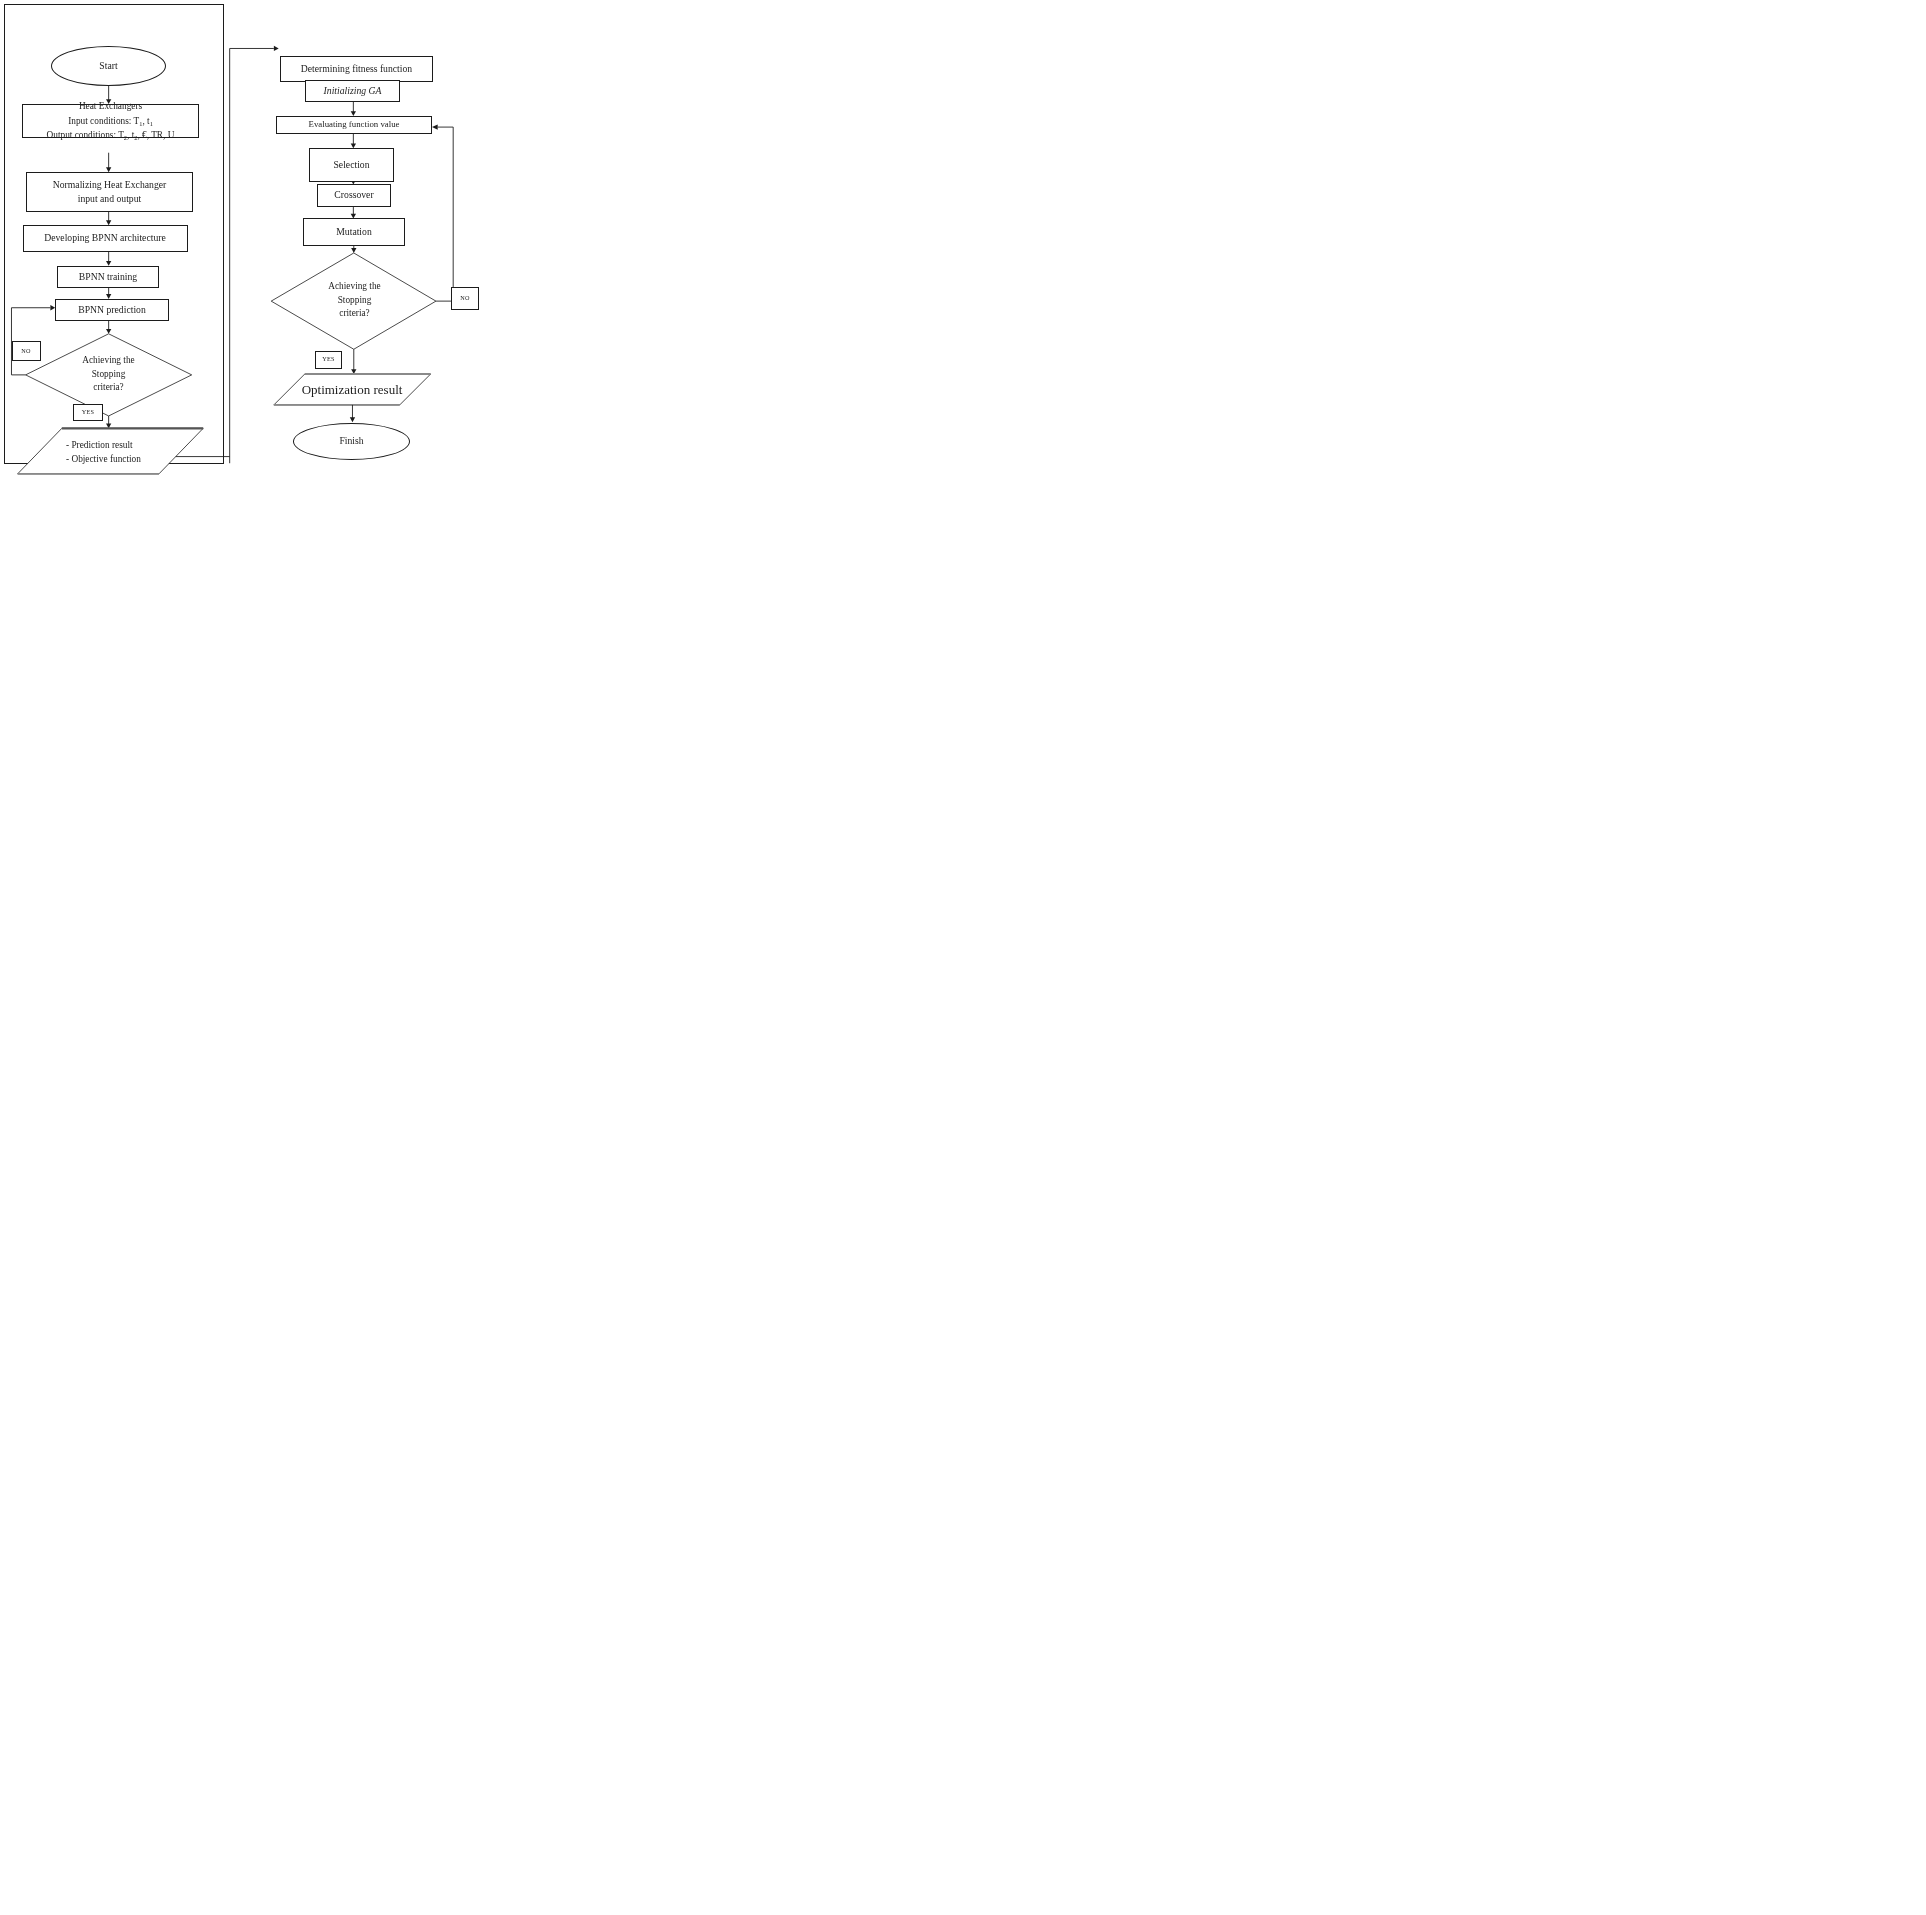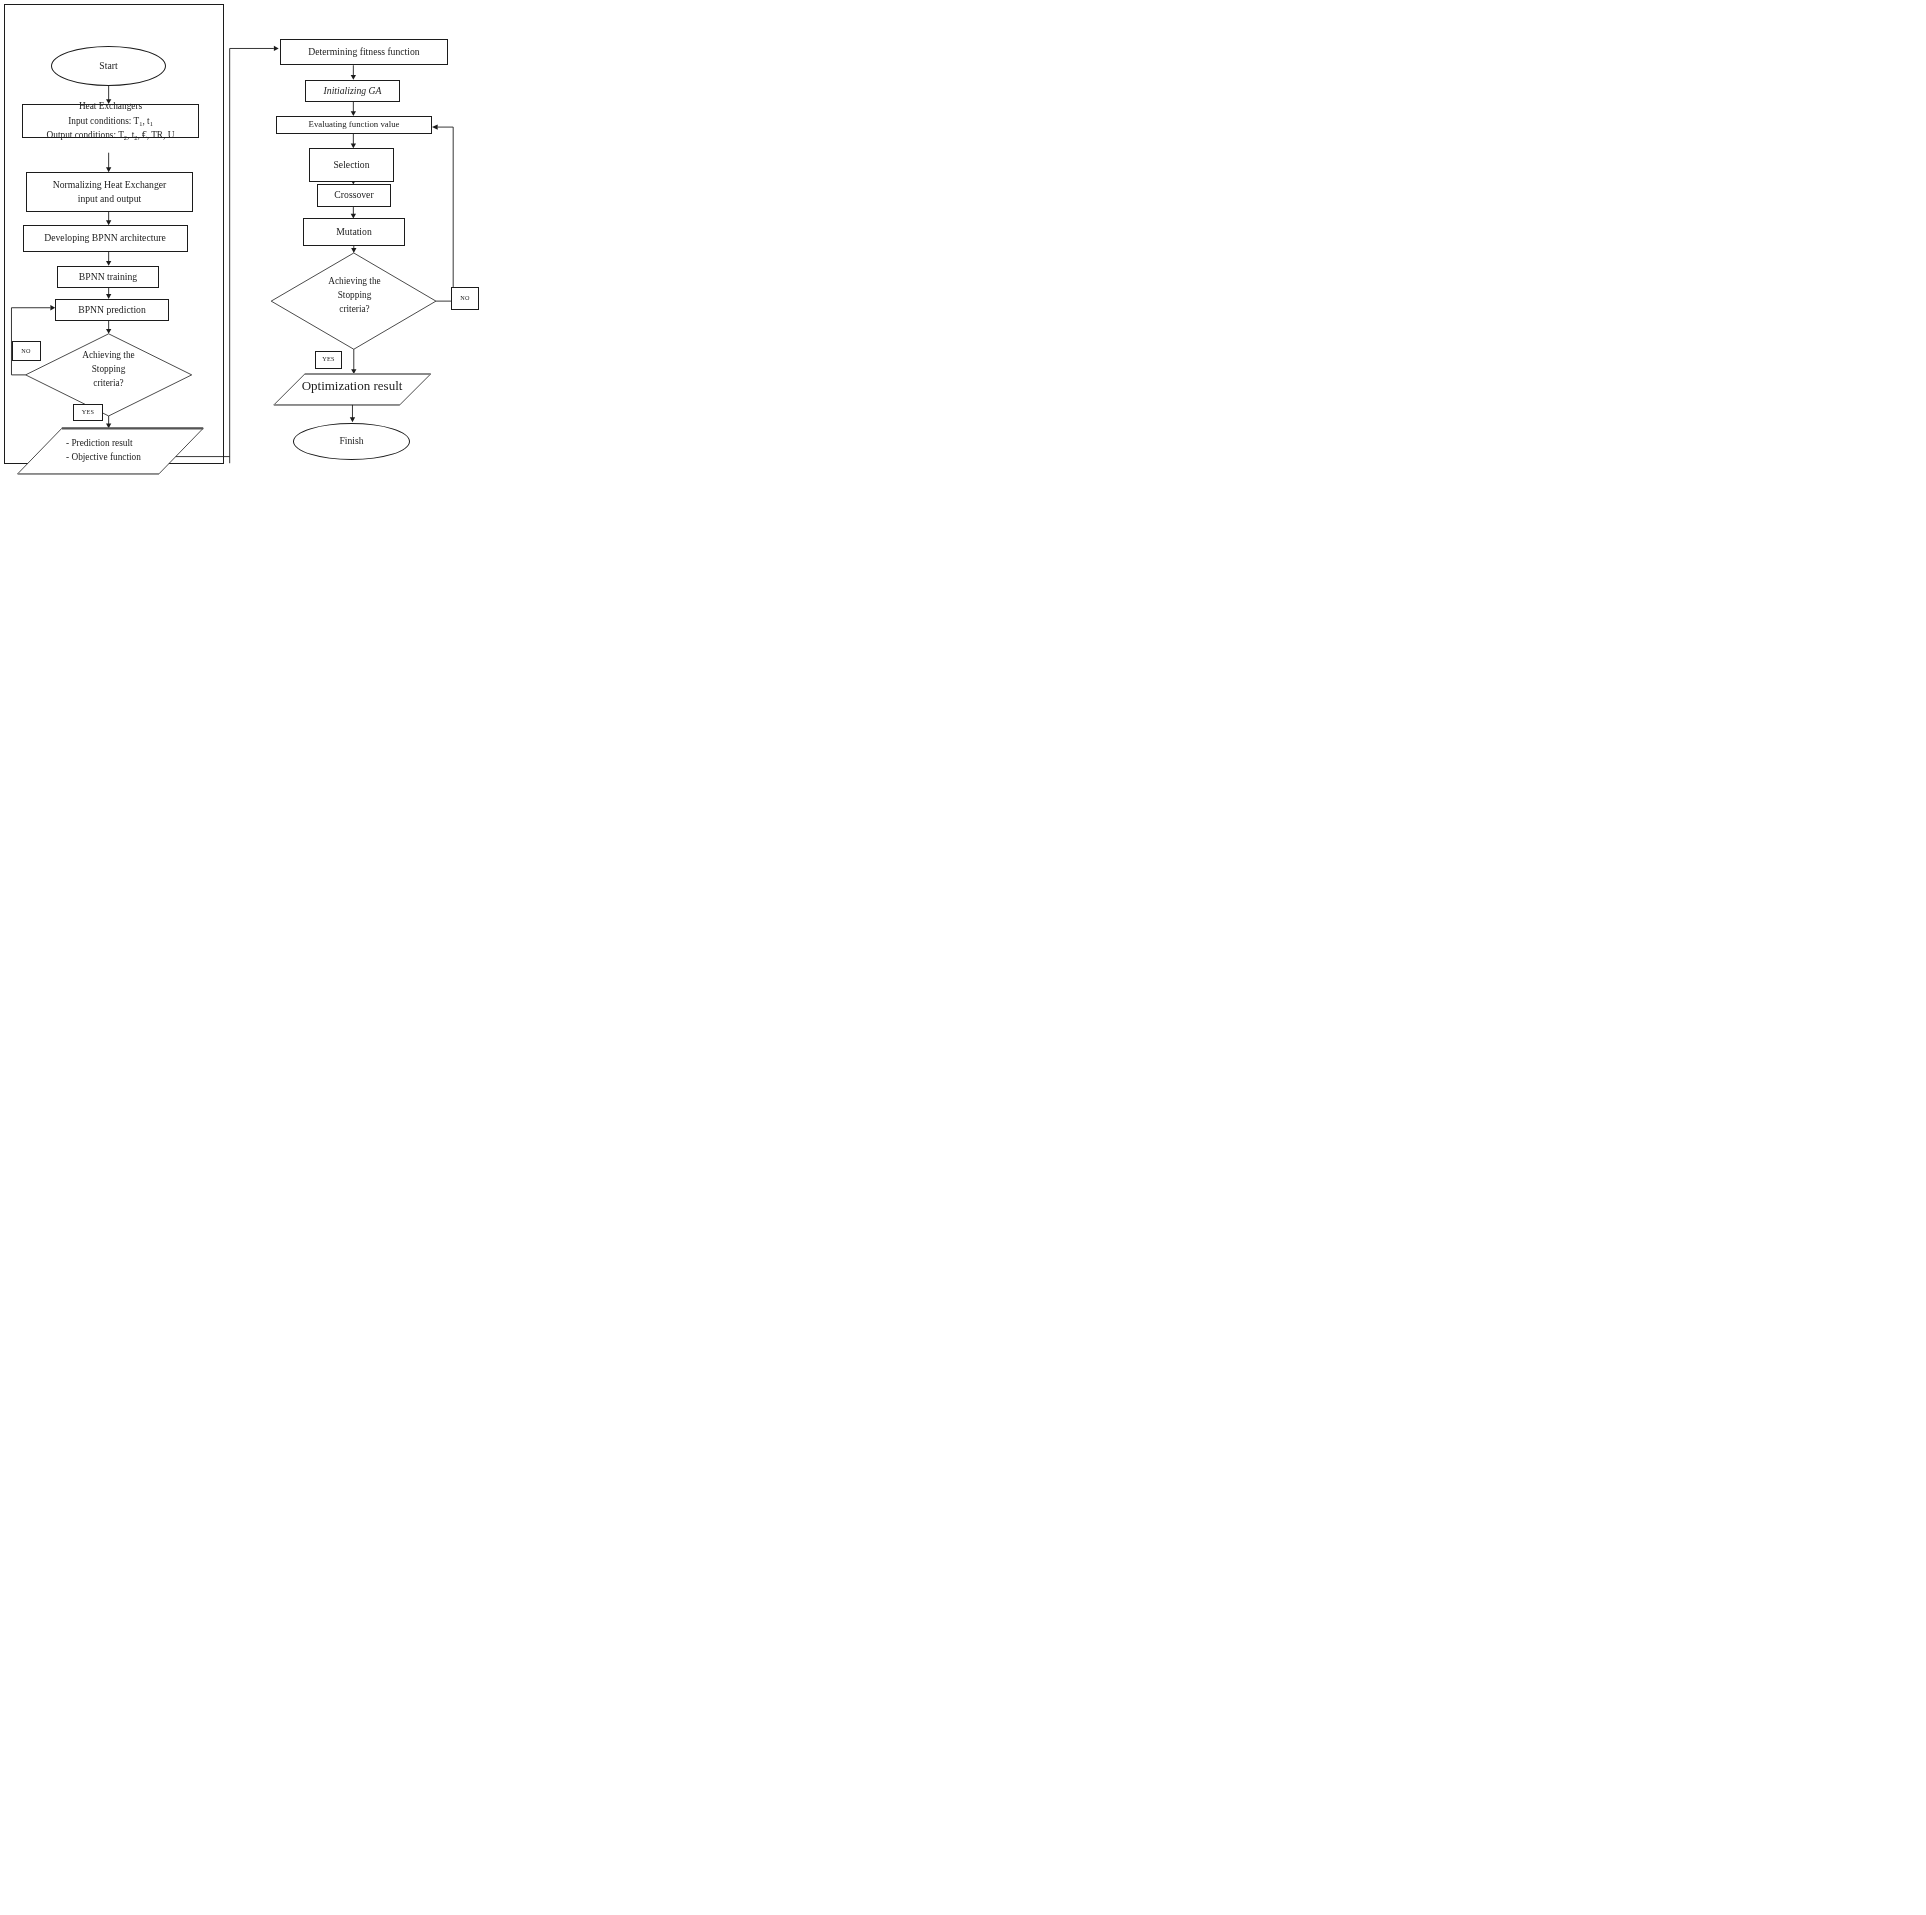--- a/index.html
+++ b/index.html
@@ -19,21 +19,21 @@
   svg.wires line.shadow-dark{stroke:#555555;stroke-width:5;}
   svg.wires line.shadow-gray{stroke:#8a8a8a;stroke-width:4;}
   .node{
     position:absolute;display:flex;flex-direction:column;align-items:center;justify-content:center;
     text-align:center;background:#ffffff;border:0.9px solid #1c1c1c;box-sizing:border-box;
     z-index:2;font-size:9.7px;line-height:1.45;
   }
   .node.ellipse{border-radius:50%;border-width:0.9px;}
   .node.small{font-size:6.2px;letter-spacing:0.2px;}
   .label{
-    position:absolute;display:flex;flex-direction:column;align-items:center;
+    position:absolute;display:flex;flex-direction:column;align-items:center;justify-content:center;
     text-align:center;z-index:3;font-size:9.3px;line-height:1.5;background:transparent;
   }
   .label.left-align{align-items:flex-start;text-align:left;}
   .tight{line-height:1.55;font-size:9.3px;}
   .evaluating{font-size:8.8px;}
   sub.sb{font-size:0.68em;vertical-align:-0.28em;line-height:0;}
 </style>
 </head>
 <body>
 
@@ -142,21 +142,21 @@
 
   <div class="node small" style="left:73px;top:404px;width:30px;height:17px;">
     <span>YES</span>
   </div>
 
   <div class="label left-align" style="left:66px;top:437px;width:124px;height:32px;">
     <span>- Prediction result</span>
     <span>- Objective function</span>
   </div>
 
-  <div class="node" style="left:280px;top:39px;width:168px;height:26px;">
+  <div class="node" style="left:280px;top:56px;width:153px;height:26px;">
     <span>Determining fitness function</span>
   </div>
 
   <div class="node" style="left:305px;top:80px;width:95px;height:22px;font-style:italic;">
     <span>Initializing GA</span>
   </div>
 
   <div class="node evaluating" style="left:276px;top:116px;width:156px;height:17.7px;">
     <span>Evaluating function value</span>
   </div>

